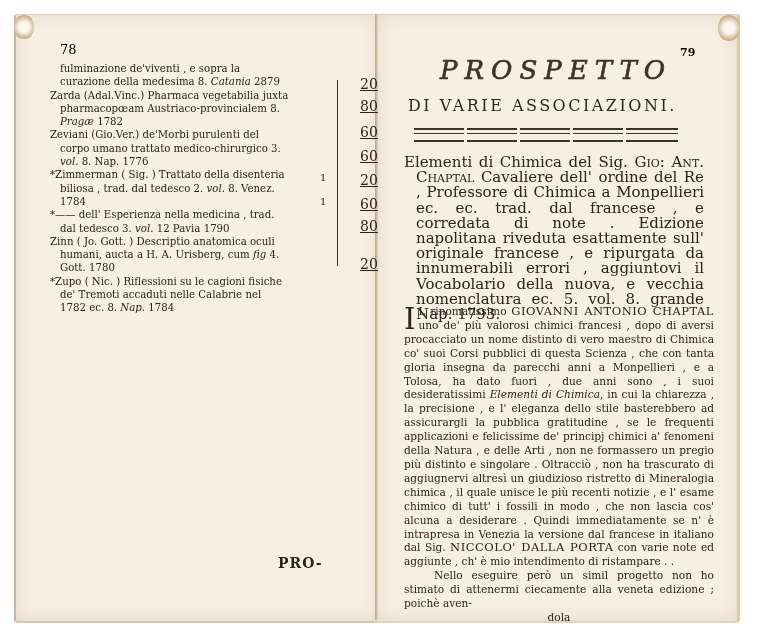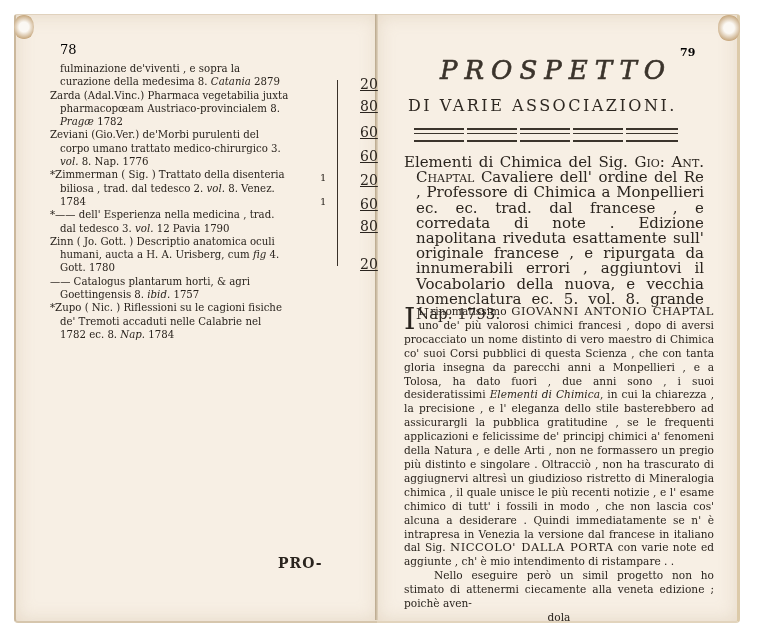--- a/index.html
+++ b/index.html
@@ -53,21 +53,20 @@
 
 <div class="pnum" style="left:60px;top:42px;">78</div>
 
 <div class="left-content">
   <div class="entry" style="padding-left:10px;text-indent:0;"><span>fulminazione de'viventi , e sopra la curazione della medesima 8. </span><i>Catania</i><span> 2879</span></div>
   <div class="entry"><span>Zarda (Adal.Vinc.) Pharmaca vegetabilia juxta pharmacopœam Austriaco-provincialem 8. </span><i>Pragæ</i><span> 1782</span></div>
   <div class="entry"><span>Zeviani (Gio.Ver.) de'Morbi purulenti del corpo umano trattato medico-chirurgico 3. </span><i>vol.</i><span> 8. Nap. 1776</span></div>
   <div class="entry"><span>*Zimmerman ( Sig. ) Trattato della disenteria biliosa , trad. dal tedesco 2. </span><i>vol.</i><span> 8. Venez. 1784</span></div>
   <div class="entry"><span>*—— dell' Esperienza nella medicina , trad. dal tedesco 3. </span><i>vol.</i><span> 12 Pavia 1790</span></div>
   <div class="entry"><span>Zinn ( Jo. Gott. ) Descriptio anatomica oculi humani, aucta a H. A. Urisberg, cum </span><i>fig</i><span> 4. Gott. 1780</span></div>
-  <div class="entry"><span>—— Catalogus plantarum horti, &amp; agri Goettingensis 8. </span><i>ibid.</i><span> 1757</span></div>
   <div class="entry"><span>*Zupo ( Nic. ) Riflessioni su le cagioni fisiche de' Tremoti accaduti nelle Calabrie nel 1782 ec. 8. </span><i>Nap.</i><span> 1784</span></div>
 </div>
 
 <div class="price-col">
   <span class="price" style="top:-4px;">20</span>
   <span class="price" style="top:18px;">80</span>
   <span class="price" style="top:44px;">60</span>
   <span class="price" style="top:68px;">60</span>
   <span class="price" style="top:92px;">20</span>
   <span class="price" style="top:116px;">60</span>

